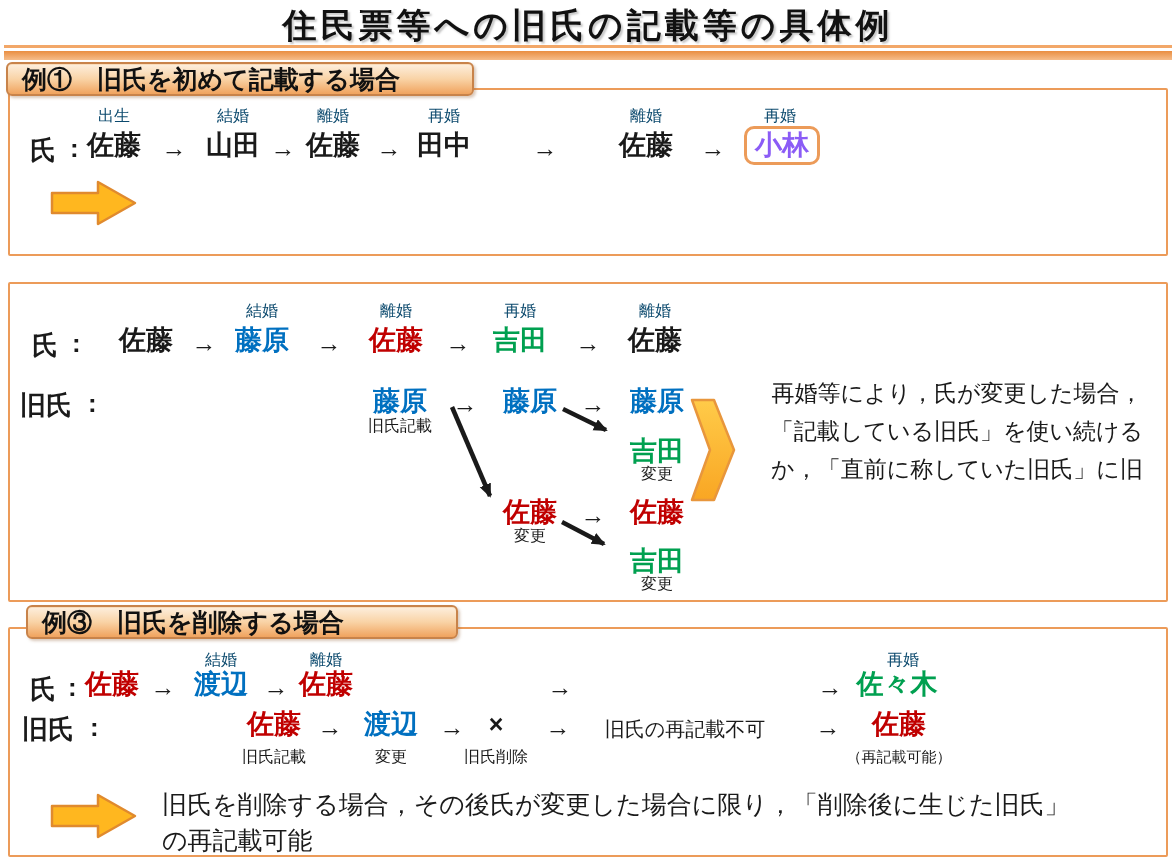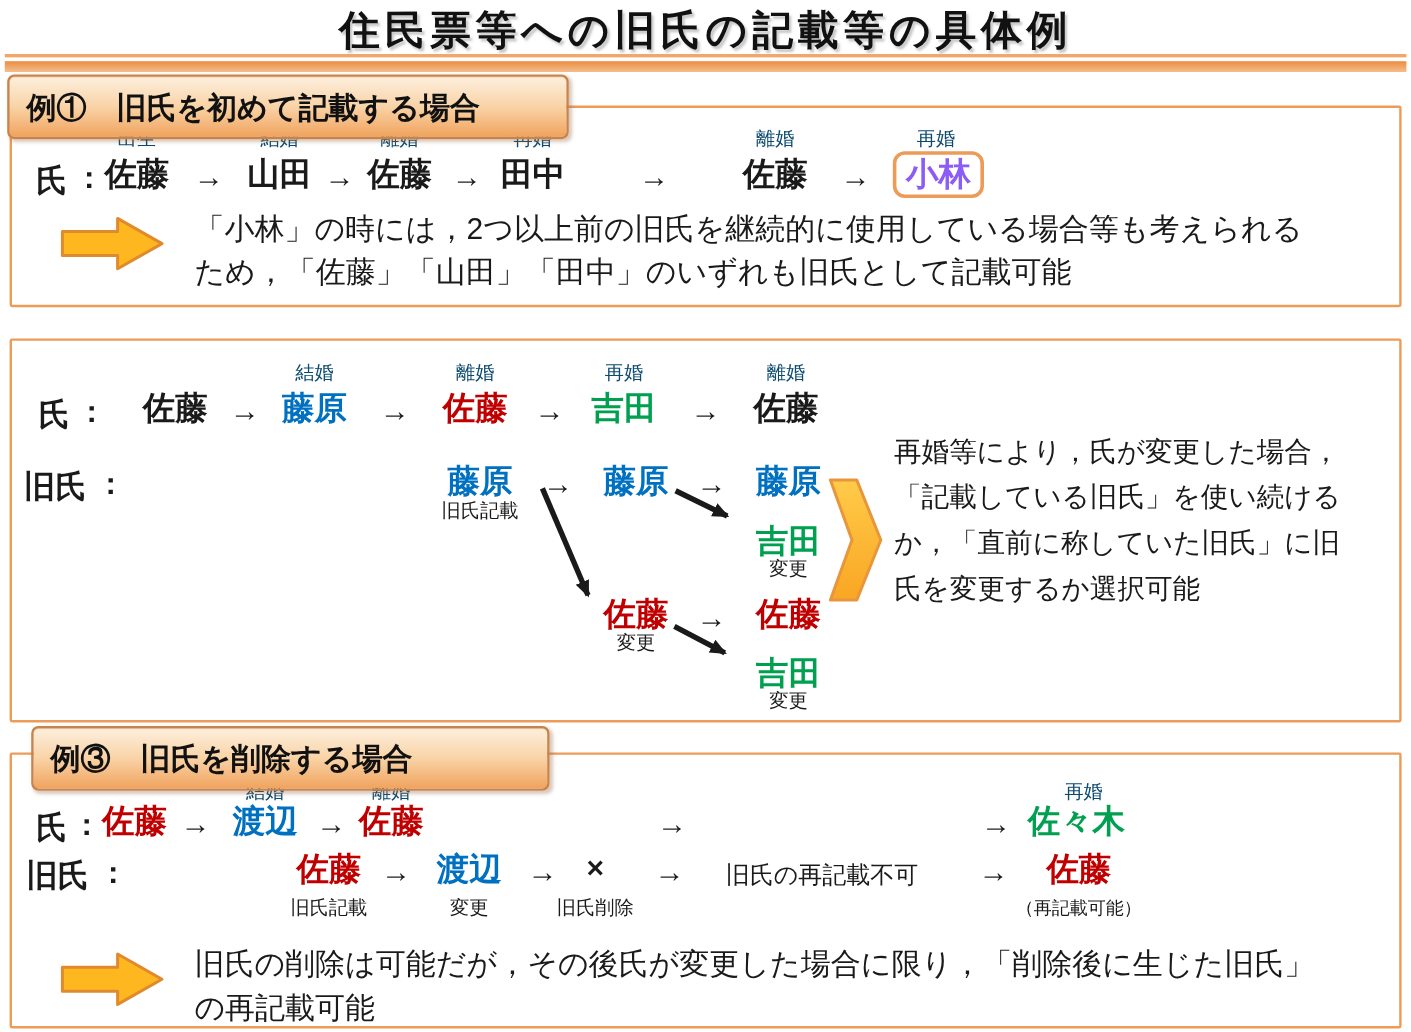--- a/index.html
+++ b/index.html
@@ -8,21 +8,21 @@
 
   .page-title{position:absolute;left:0;top:3px;width:1176px;text-align:center;
     font-size:34px;font-weight:bold;letter-spacing:4px;color:#111;
     text-shadow:2px 2px 2px rgba(130,130,130,.45);}
   .title-bar{position:absolute;left:4px;top:45px;width:1168px;}
   .title-bar .l1{height:3px;background:#F2A768;}
   .title-bar .l2{height:3px;background:#ffffff;}
   .title-bar .l3{height:9px;background:linear-gradient(180deg,#E98E41,#F6BD8B);}
 
   .ex-box{position:absolute;background:#fff;border:2px solid #EC9B59;border-radius:2px;z-index:0;}
-  .ex-header{position:absolute;display:flex;align-items:center;padding:0 14px;height:54px;
+  .ex-header{position:absolute;display:flex;align-items:center;padding:0 14px;height:34px;
     background:linear-gradient(180deg,#FDEFDE 0%,#F9D3A6 50%,#F0A35E 100%);
     border:2px solid #C8834A;border-radius:6px;z-index:3;
     box-shadow:2px 2px 3px rgba(150,100,60,.35), inset 0 1px 0 #FBDDBB;
     font-size:25px;font-weight:bold;color:#111;white-space:nowrap;box-sizing:border-box;}
 
   .cell{position:absolute;text-align:center;font-weight:bold;font-size:27px;line-height:1.15;
     white-space:nowrap;z-index:2;}
   .evt{position:absolute;text-align:center;font-size:16px;color:#0c4a6e;white-space:nowrap;z-index:2;}
   .sub{position:absolute;text-align:center;font-size:16px;color:#1a1a1a;white-space:nowrap;z-index:2;}
   .sub-sm{font-size:15px;}
@@ -67,24 +67,20 @@
   <div class="arw" style="left:371px;top:134px;width:36px;">→</div>
   <div class="cell" style="left: 404px; top: 130px; width: 80px; color: rgb(26, 26, 26);">田中</div>
   <div class="arw" style="left:527px;top:134px;width:36px;">→</div>
   <div class="cell" style="left: 606px; top: 130px; width: 80px; color: rgb(26, 26, 26);">佐藤</div>
   <div class="arw" style="left:695px;top:134px;width:36px;">→</div>
   <div class="cell" style="left:740px;top:130px;width:84px;"><span class="boxed" style="color: #8b5cf6;">小林</span></div>
 
   <svg style="left:50px;top:180px;" width="88" height="46" viewBox="0 0 88 46">
     <polygon points="2,13 48,13 48,2 85,23 48,44 48,33 2,33" fill="#FFB71F" stroke="#E08A2E" stroke-width="2.5" stroke-linejoin="round"></polygon>
   </svg>
-  <div class="note-text" style="left:162px;top:173px;width:1000px;">
-    <div>「小林」の時には，2つ以上前の旧氏を継続的に使用している場合等も考えられる</div>
-    <div>ため，「佐藤」「山田」「田中」のいずれも旧氏として記載可能</div>
-  </div>
 
   <div class="ex-box" style="left:8px;top:282px;width:1156px;height:316px;"></div>
 
   <div class="evt" style="left:222px;top:301px;width:80px;">結婚</div>
   <div class="evt" style="left:356px;top:301px;width:80px;">離婚</div>
   <div class="evt" style="left:480px;top:301px;width:80px;">再婚</div>
   <div class="evt" style="left:615px;top:301px;width:80px;">離婚</div>
 
   <div class="rowlbl" style="left:32px;top:328px;">氏</div>
   <div class="rowlbl" style="left:72px;top:328px;">:</div>
@@ -134,25 +130,24 @@
   <svg style="left:690px;top:398px;" width="46" height="104" viewBox="0 0 46 104">
     <defs>
       <linearGradient id="gold" x1="0" y1="0" x2="0" y2="1">
         <stop offset="0" stop-color="#FFCB49"></stop>
           <stop offset="1" stop-color="#F9A623"></stop>
       </linearGradient>
     </defs>
     <polygon points="2,2 24,2 44,52 24,102 2,102 20,52" fill="url(#gold)" stroke="#E8963C" stroke-width="2.5" stroke-linejoin="round"></polygon>
   </svg>
 
-  <div class="side-note" style="left:745px;top:357px;width:424px;">
+  <div class="side-note" style="left:745px;top:374px;width:424px;text-align:center;">
     <div>再婚等により，氏が変更した場合，</div>
     <div>「記載している旧氏」を使い続ける</div>
     <div>か，「直前に称していた旧氏」に旧</div>
-    <div>氏を変更するか選択可能</div>
   </div>
 
   <div class="ex-box" style="left:8px;top:627px;width:1156px;height:226px;"></div>
   <div class="ex-header" style="left:6px;top:605px;width:432px;margin-left:20px;">例③　旧氏を削除する場合</div>
 
   <div class="evt" style="left:181px;top:650px;width:80px;">結婚</div>
   <div class="evt" style="left:286px;top:650px;width:80px;">離婚</div>
   <div class="evt" style="left:863px;top:650px;width:80px;">再婚</div>
 
   <div class="rowlbl" style="left:30px;top:672px;">氏</div>
@@ -182,17 +177,17 @@
 
   <div class="sub" style="left:224px;top:747px;width:100px;">旧氏記載</div>
   <div class="sub" style="left:341px;top:747px;width:100px;">変更</div>
   <div class="sub" style="left:446px;top:747px;width:100px;">旧氏削除</div>
   <div class="sub sub-sm" style="left:834px;top:748px;width:130px;">（再記載可能）</div>
 
   <svg style="left:50px;top:793px;" width="88" height="46" viewBox="0 0 88 46">
     <polygon points="2,13 48,13 48,2 85,23 48,44 48,33 2,33" fill="#FFB71F" stroke="#E08A2E" stroke-width="2.5" stroke-linejoin="round"></polygon>
   </svg>
   <div class="note-text" style="left:162px;top:786px;width:1000px;">
-    <div>旧氏の削除は可能だが，その後氏が変更した場合に限り，「削除後に生じた旧氏」</div>
+    <div>旧氏を削除する場合，その後氏が変更した場合に限り，「削除後に生じた旧氏」</div>
     <div>の再記載可能</div>
   </div>
 
 </div>
 
 </body></html>

